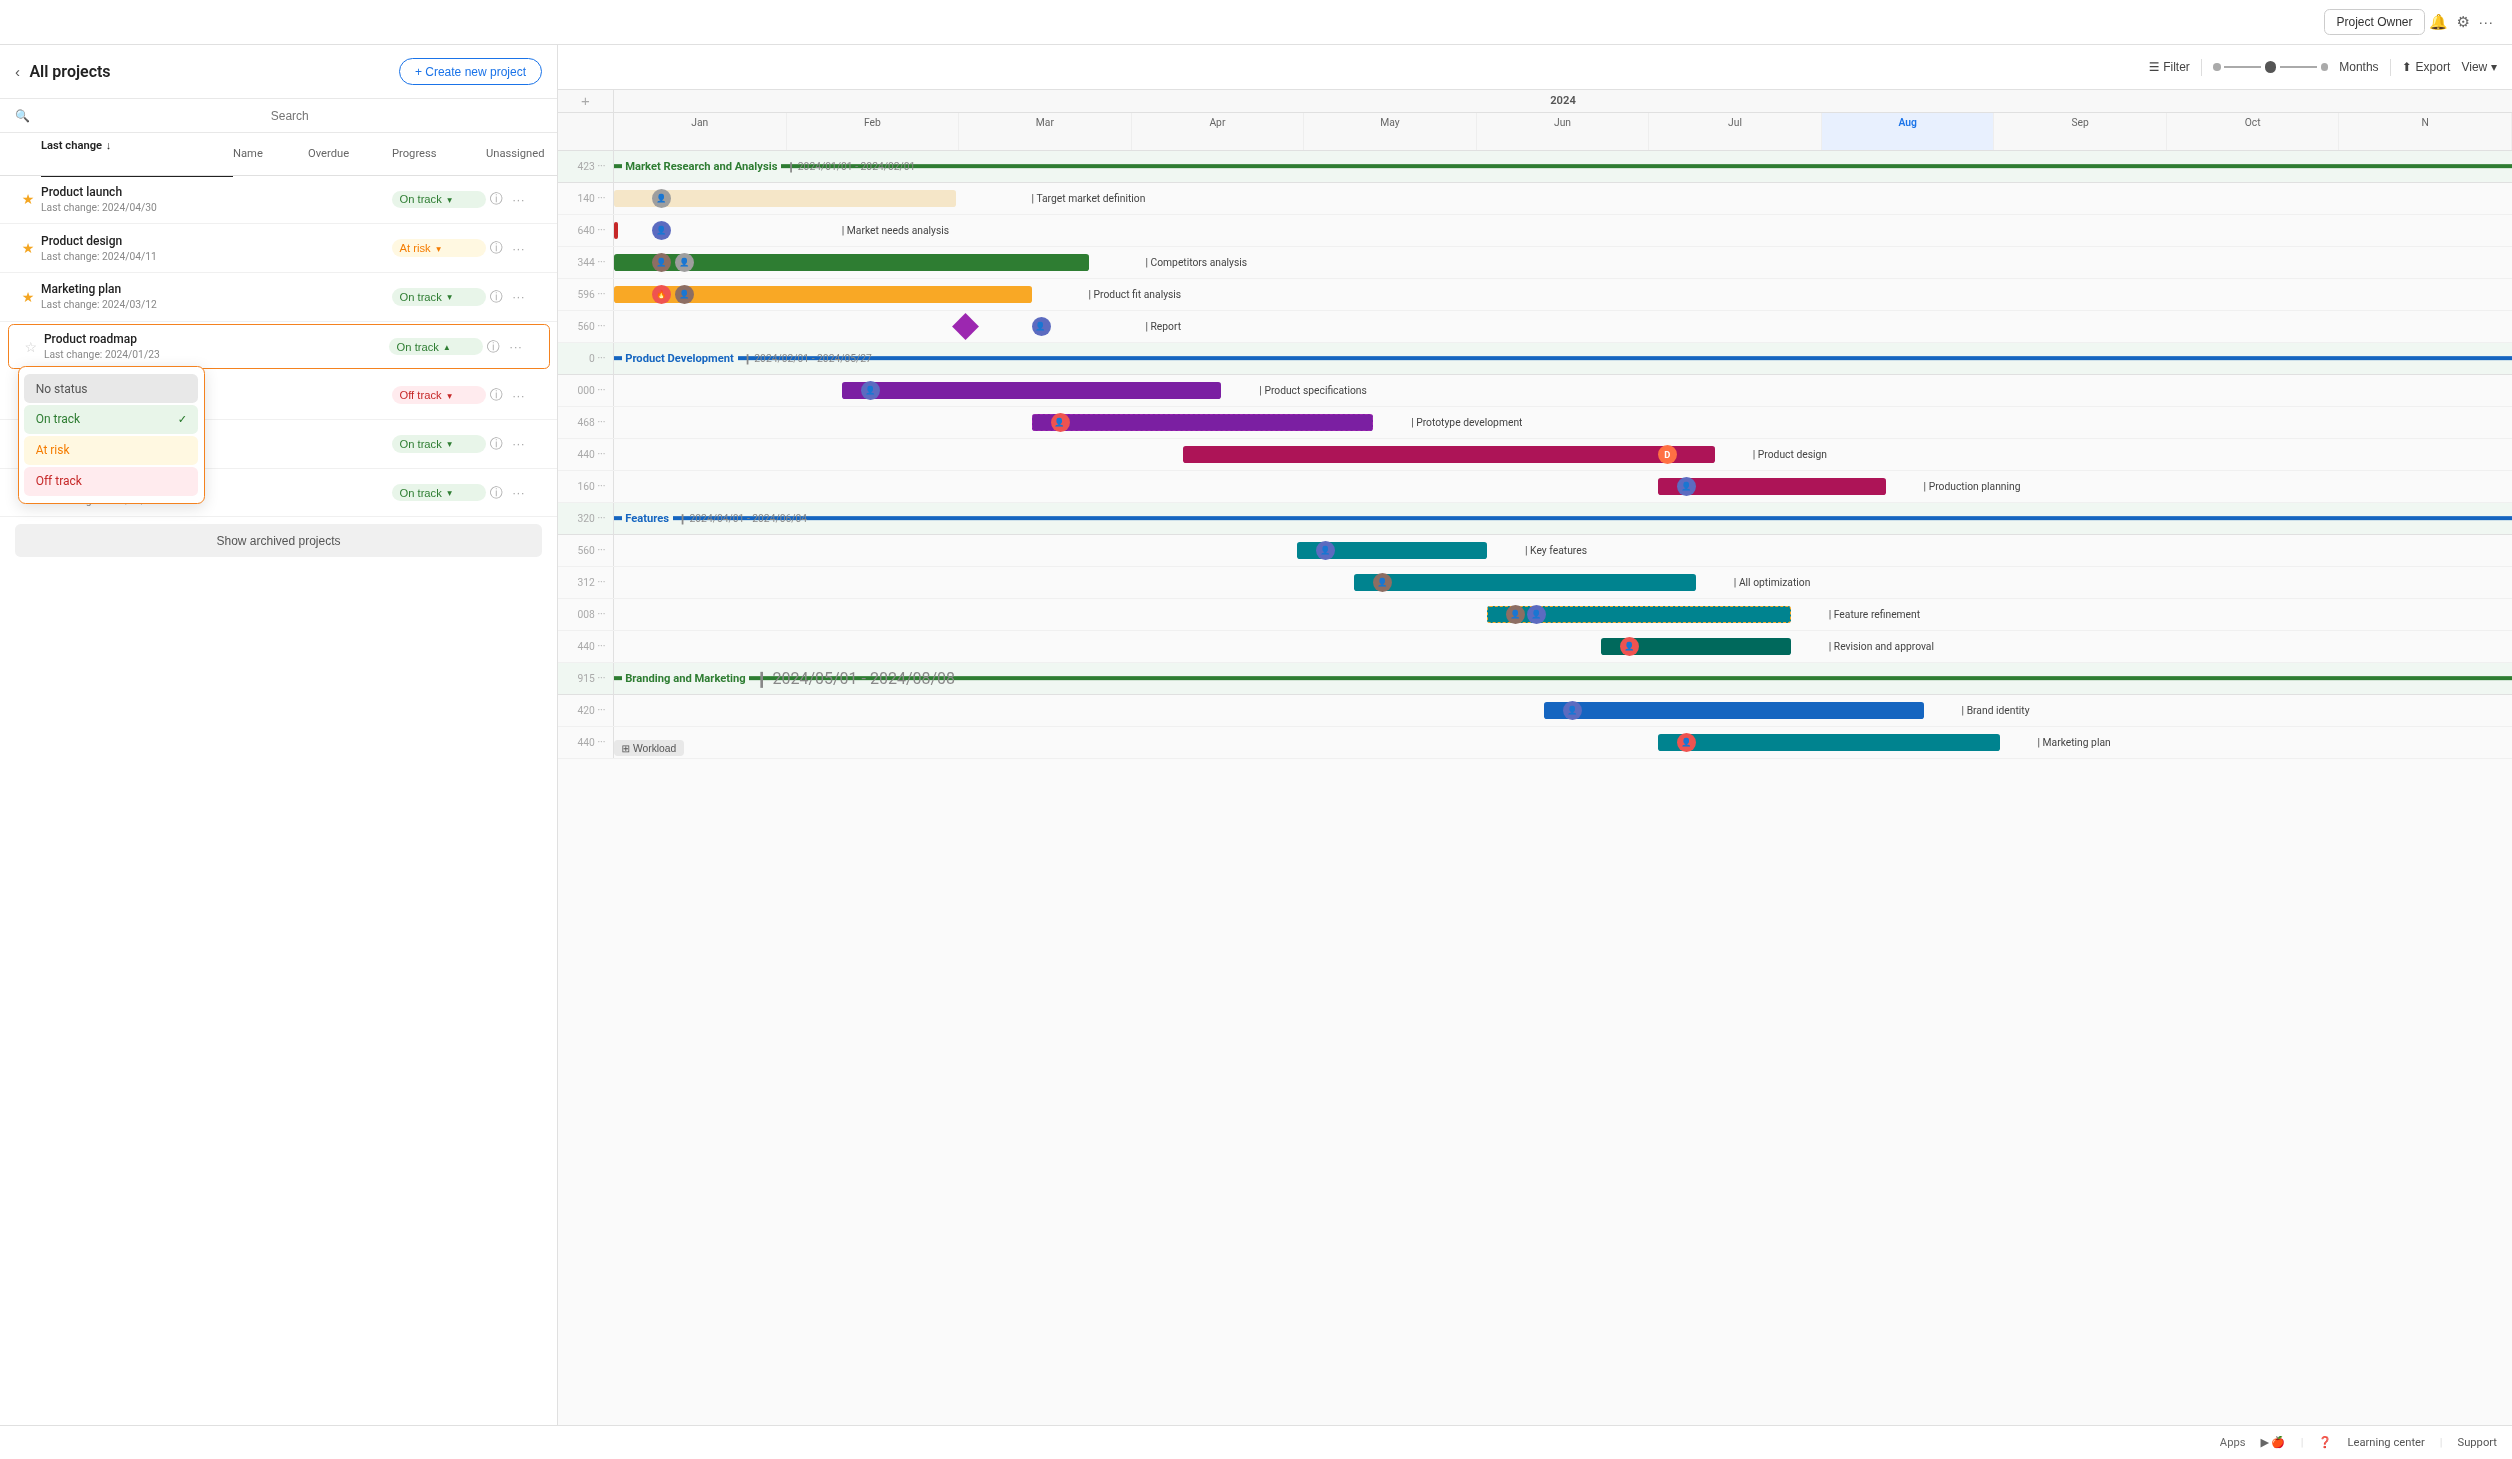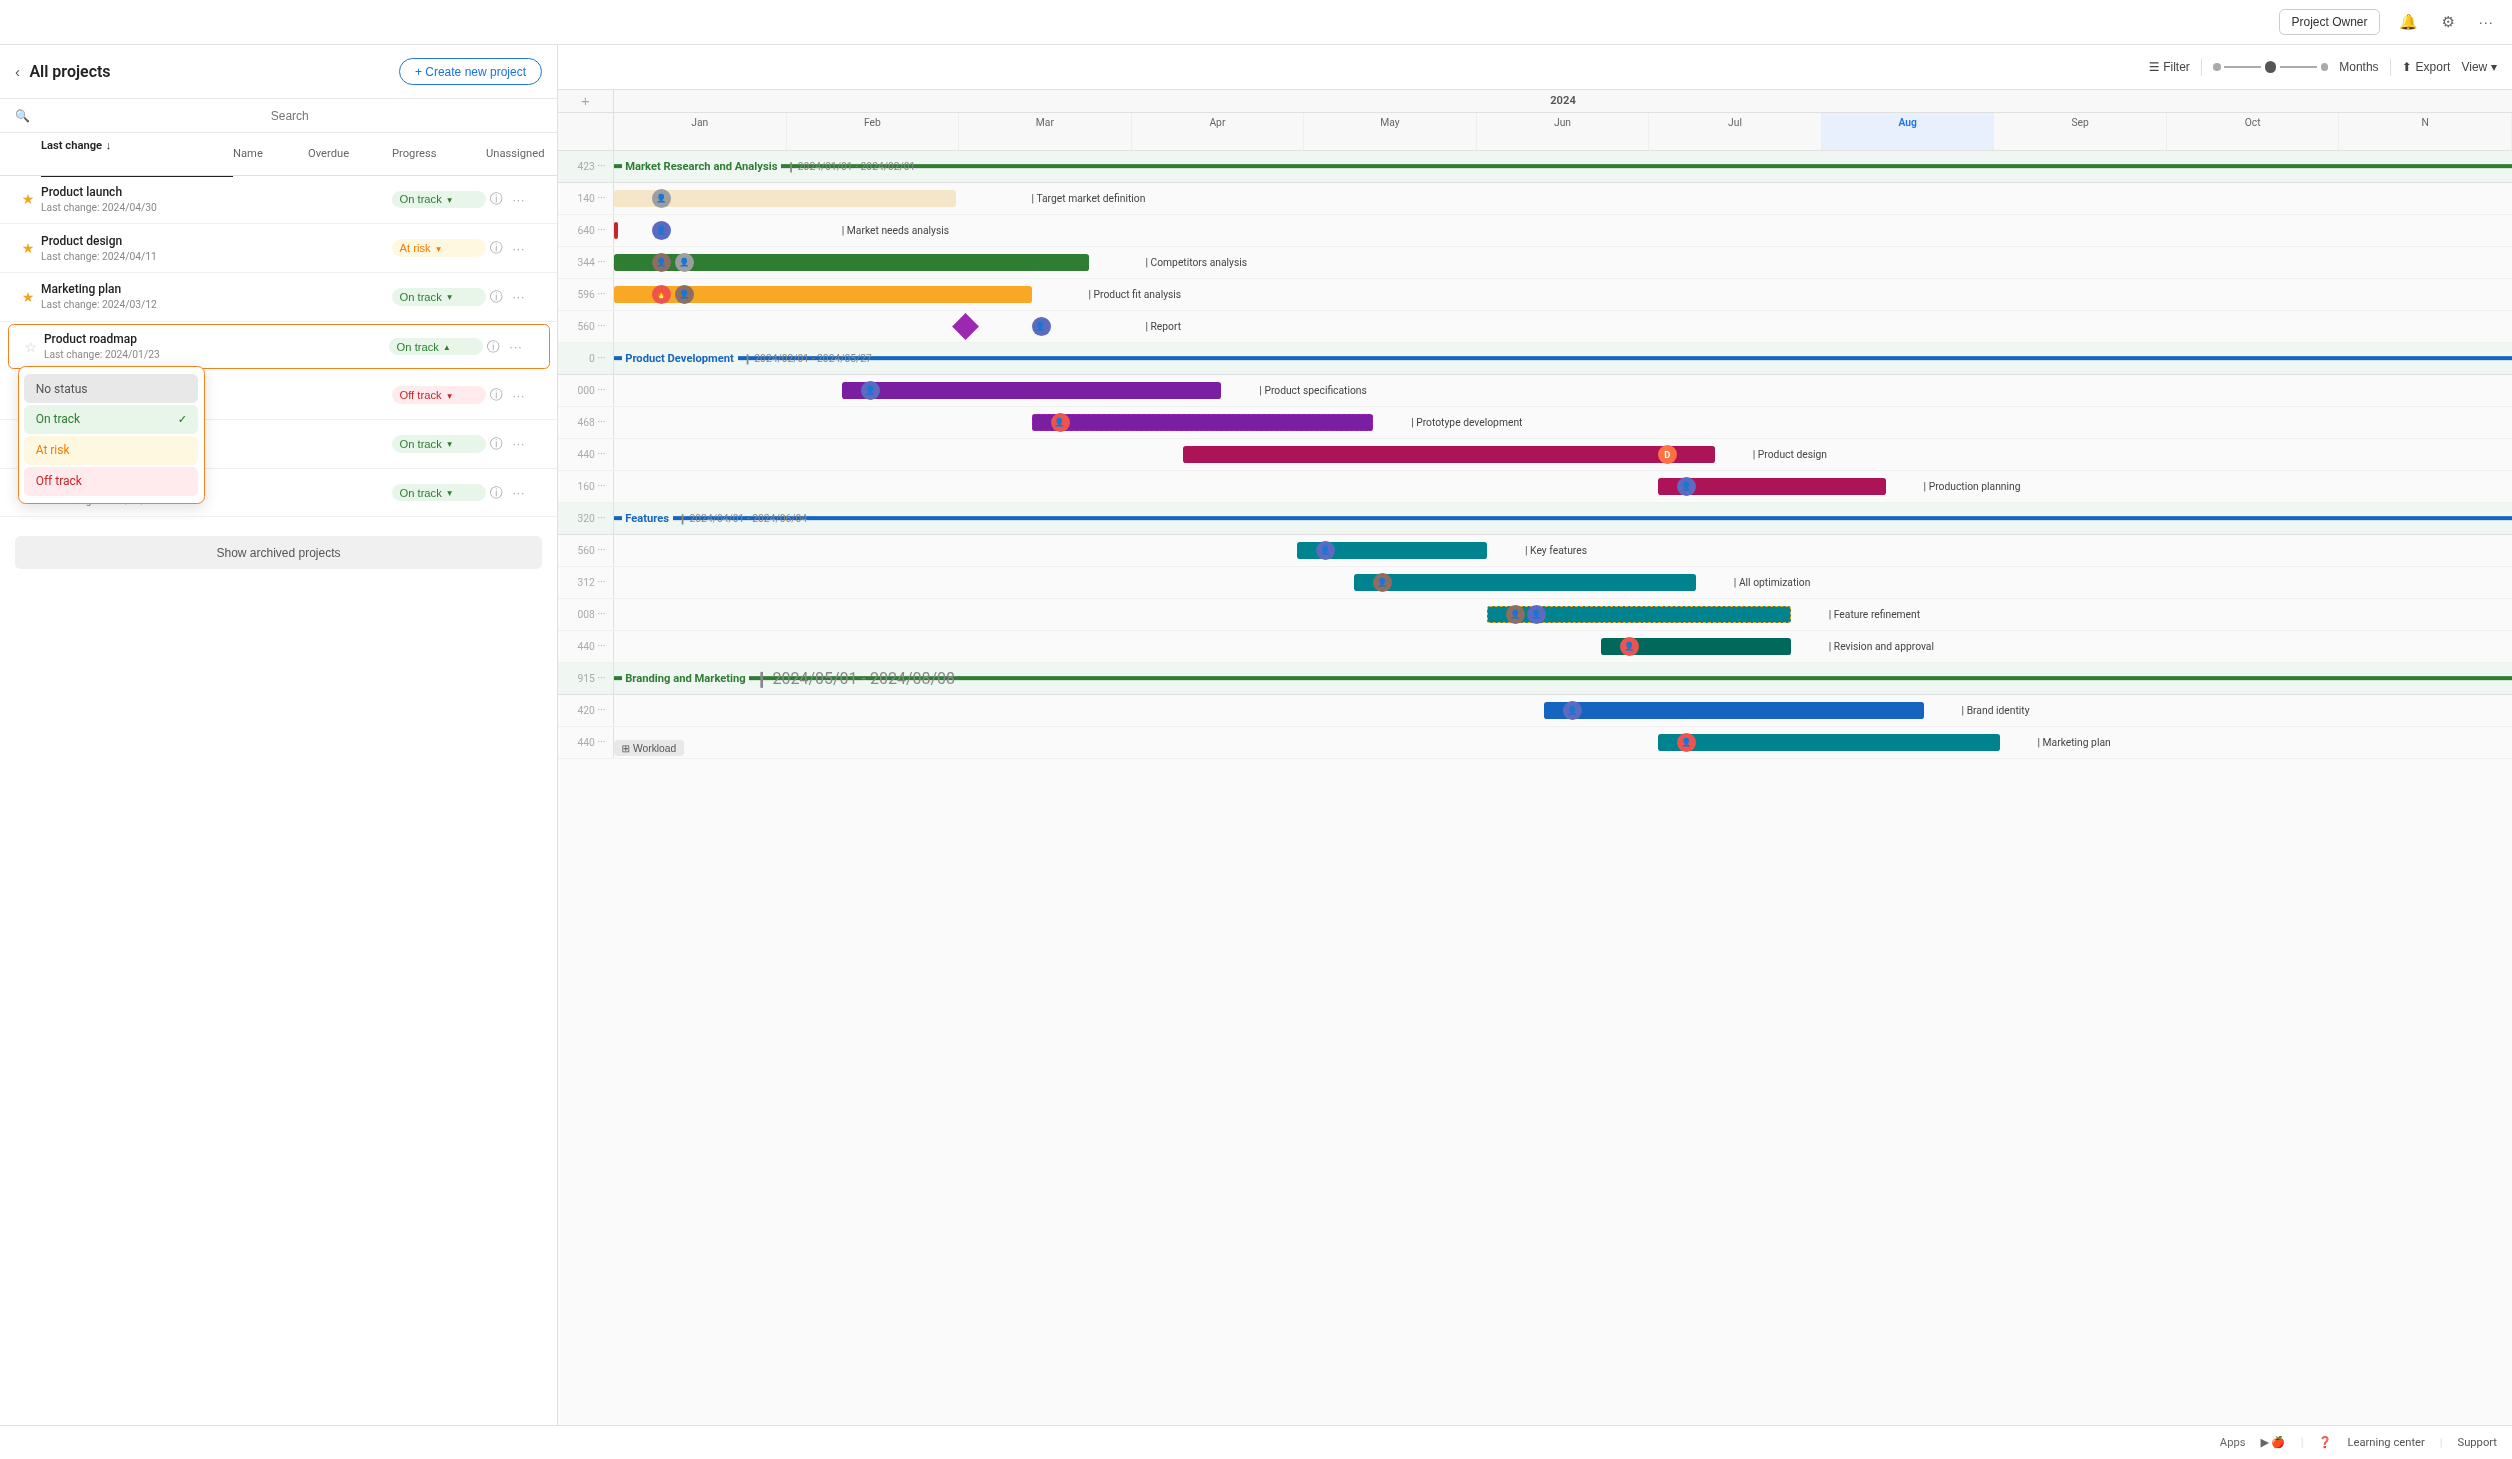--- a/index.html
+++ b/index.html
@@ -20,21 +20,21 @@
       justify-content: flex-end;
       padding: 7.5px 15px;
       background: #fff;
       border-bottom: 0.9px solid #e0e0e0;
       height: 45px;
       flex-shrink: 0;
     }
     .top-bar-actions {
       display: flex;
       align-items: flex-start;
-      gap: 16px;
+      gap: 1px;
     }
     .project-owner-btn {
       border: 0.9px solid #ccc;
       border-radius: 5.6px;
       background: #fff;
       padding: 4.7px 11.2px;
       font-size: 12px;
       cursor: pointer;
       color: #333;
     }
@@ -256,21 +256,21 @@
       color: #f57c00;
     }
     .dropdown-off-track {
       background: #ffebee;
       color: #c62828;
     }
     .check-icon { color: #2e7d32; font-size: 11.2px; }
 
     
     .show-archived {
-      margin: 19px 15px;
+      margin: 7px 15px;
       padding: 9.4px;
       background: #f0f0f0;
       border: none;
       border-radius: 5.6px;
       font-size: 12px;
       color: #555;
       cursor: pointer;
       width: calc(100% - 30px);
     }
 

